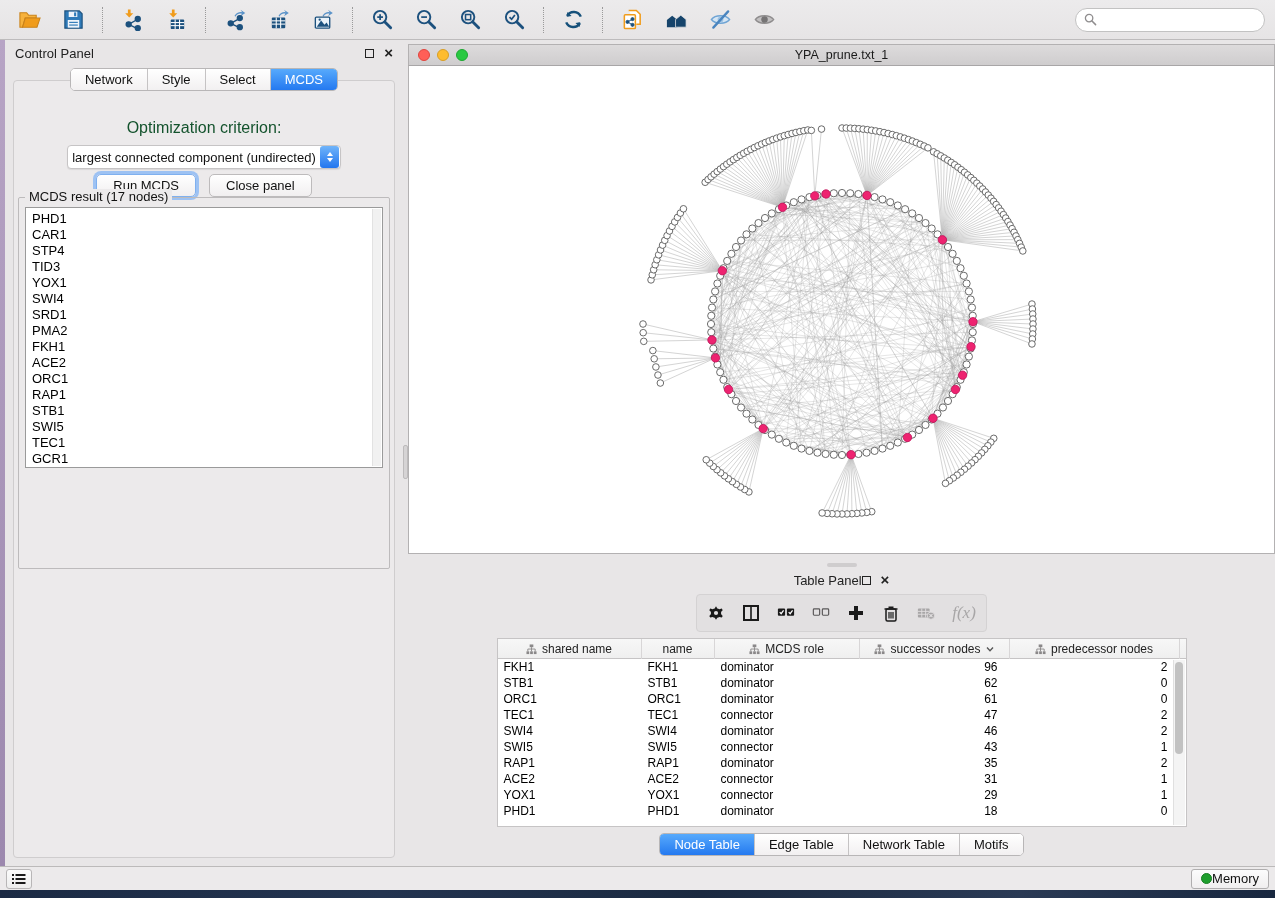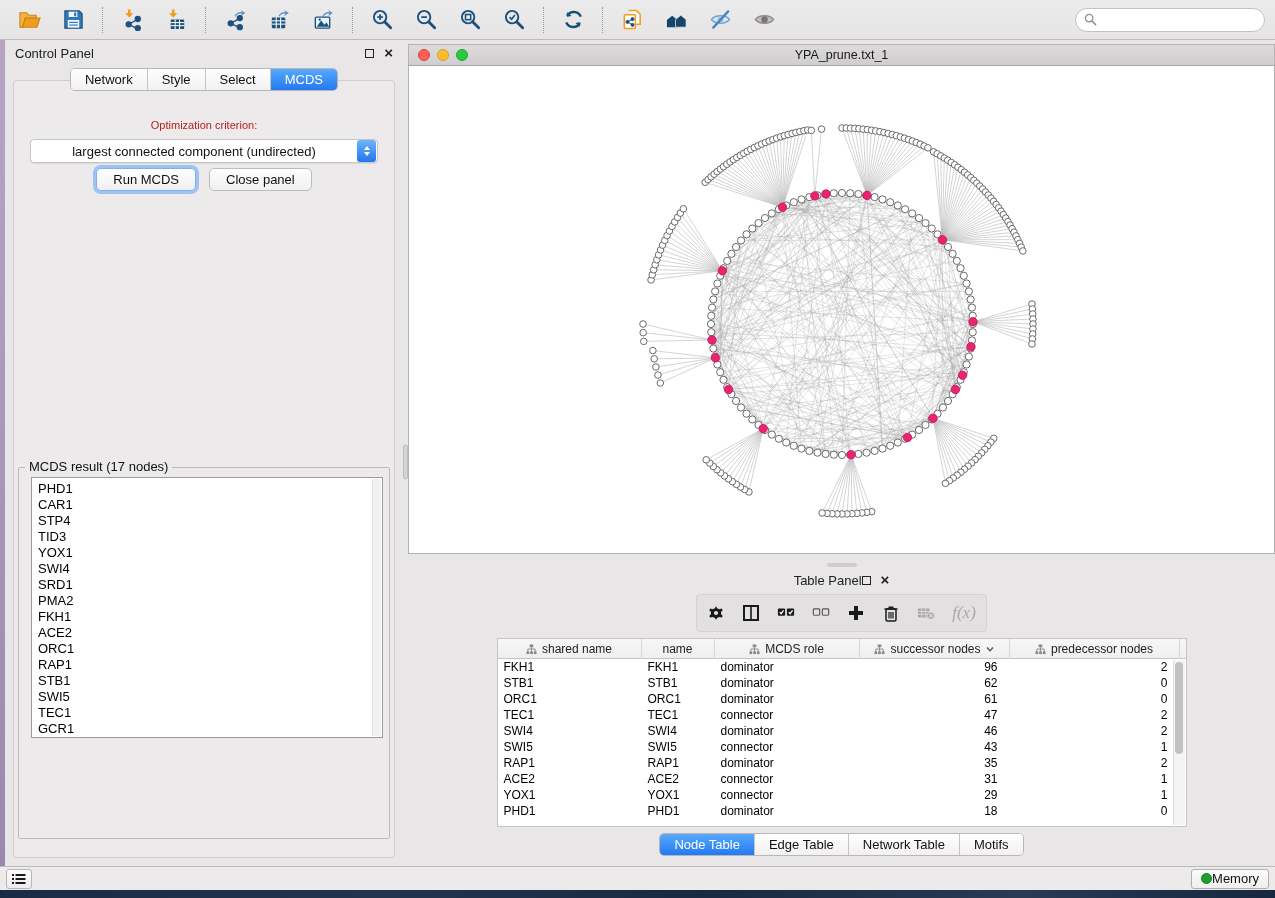--- a/index.html
+++ b/index.html
@@ -33,35 +33,35 @@
 
   .cp-tabs-row { display:flex; justify-content:center; margin:4px 0 0 0; position:relative; z-index:2; }
   .seg { display:flex; border:1px solid #b8b6b7; border-radius:5px; overflow:hidden; background:#fff; }
   .seg-btn { padding:2px 14px; font-size:13px; background:linear-gradient(#ffffff,#f2f0f1); color:#111;
              border-right:1px solid #c5c3c4; display:flex; align-items:center; height:21px; }
   .seg-btn:last-child { border-right:none; }
   .seg-btn.active { background:linear-gradient(#57aafc,#2479f0); color:#fff; }
 
   .cp-body { flex:1; margin:-11px 8px 8px 8px; background:#eceaeb; border:1px solid #cfcdce; border-radius:4px;
              padding-top:24px; display:flex; flex-direction:column; align-items:center; }
-  .opt-label { font-size:11px; margin-top:14px; color:#b91c1c; }
-  .dropdown { margin-top:8px; width:348px; height:24px; background:#fff; border:1px solid #c6c4c5; border-radius:4px;
+  .opt-label { font-size:16px; margin-top:14px; color:#14532d; }
+  .dropdown { margin-top:8px; width:274px; height:24px; background:#fff; border:1px solid #c6c4c5; border-radius:4px;
               display:flex; align-items:center; box-shadow:0 1px 1px rgba(0,0,0,.08); }
   .dropdown .dd-text { flex:1; text-align:center; font-size:13px; color:#111; }
   .dd-stepper { width:19px; height:22px; margin-right:1px; border-radius:3px; background:linear-gradient(#6fb4fa,#2276ef);
                 display:flex; flex-direction:column; align-items:center; justify-content:center; gap:2px; }
   .dd-up { width:0; height:0; border-left:3.5px solid transparent; border-right:3.5px solid transparent; border-bottom:4.5px solid #fff; }
   .dd-down { width:0; height:0; border-left:3.5px solid transparent; border-right:3.5px solid transparent; border-top:4.5px solid #fff; }
   .btn-row { margin-top:5px; display:flex; gap:13px; }
   .mac-btn { height:23px; padding:0 16px; background:linear-gradient(#ffffff,#f1eff0); border:1px solid #bdbbbc;
              border-radius:5px; font-size:13px; color:#111; display:flex; align-items:center; }
   .mac-btn.focused { box-shadow:0 0 0 3px rgba(92,161,250,.55); border-color:#7fb0ef; }
 
-  .mcds-fieldset { margin-top:276px; width:372px; height:372px; border:1px solid #bdbbbc; border-radius:2px;
-                   position:relative; padding:9px 6px 6px 12px; background:transparent; }
+  .mcds-fieldset { width:372px; height:372px; border:1px solid #bdbbbc; border-radius:2px;
+                   position:relative; padding:9px 6px 6px 6px; background:transparent; }
   .mcds-legend { position:absolute; top:-9px; left:6px; background:#eceaeb; padding:0 4px; font-size:13px; color:#111; }
   .mcds-list { width:100%; height:100%; background:#fff; border:1px solid #9a9a9a; overflow:hidden; position:relative;
                padding:3px 0 0 6px; }
   .mcds-item { font-size:13px; line-height:16px; color:#000; }
   .mcds-scroll { position:absolute; right:1px; top:1px; bottom:1px; width:9px; background:#f1f1f1; border-left:1px solid #e2e2e2; }
 
   
   .v-splitter { width:5px; flex:0 0 auto; background:#e8e6e7; position:relative; }
   .v-grip { position:absolute; top:405px; left:0; width:5px; height:34px; background:#d6d4d5; border:1px solid #bdbbbc; border-radius:2px; }
   .right-col { flex:1; display:flex; flex-direction:column; min-width:0; }

